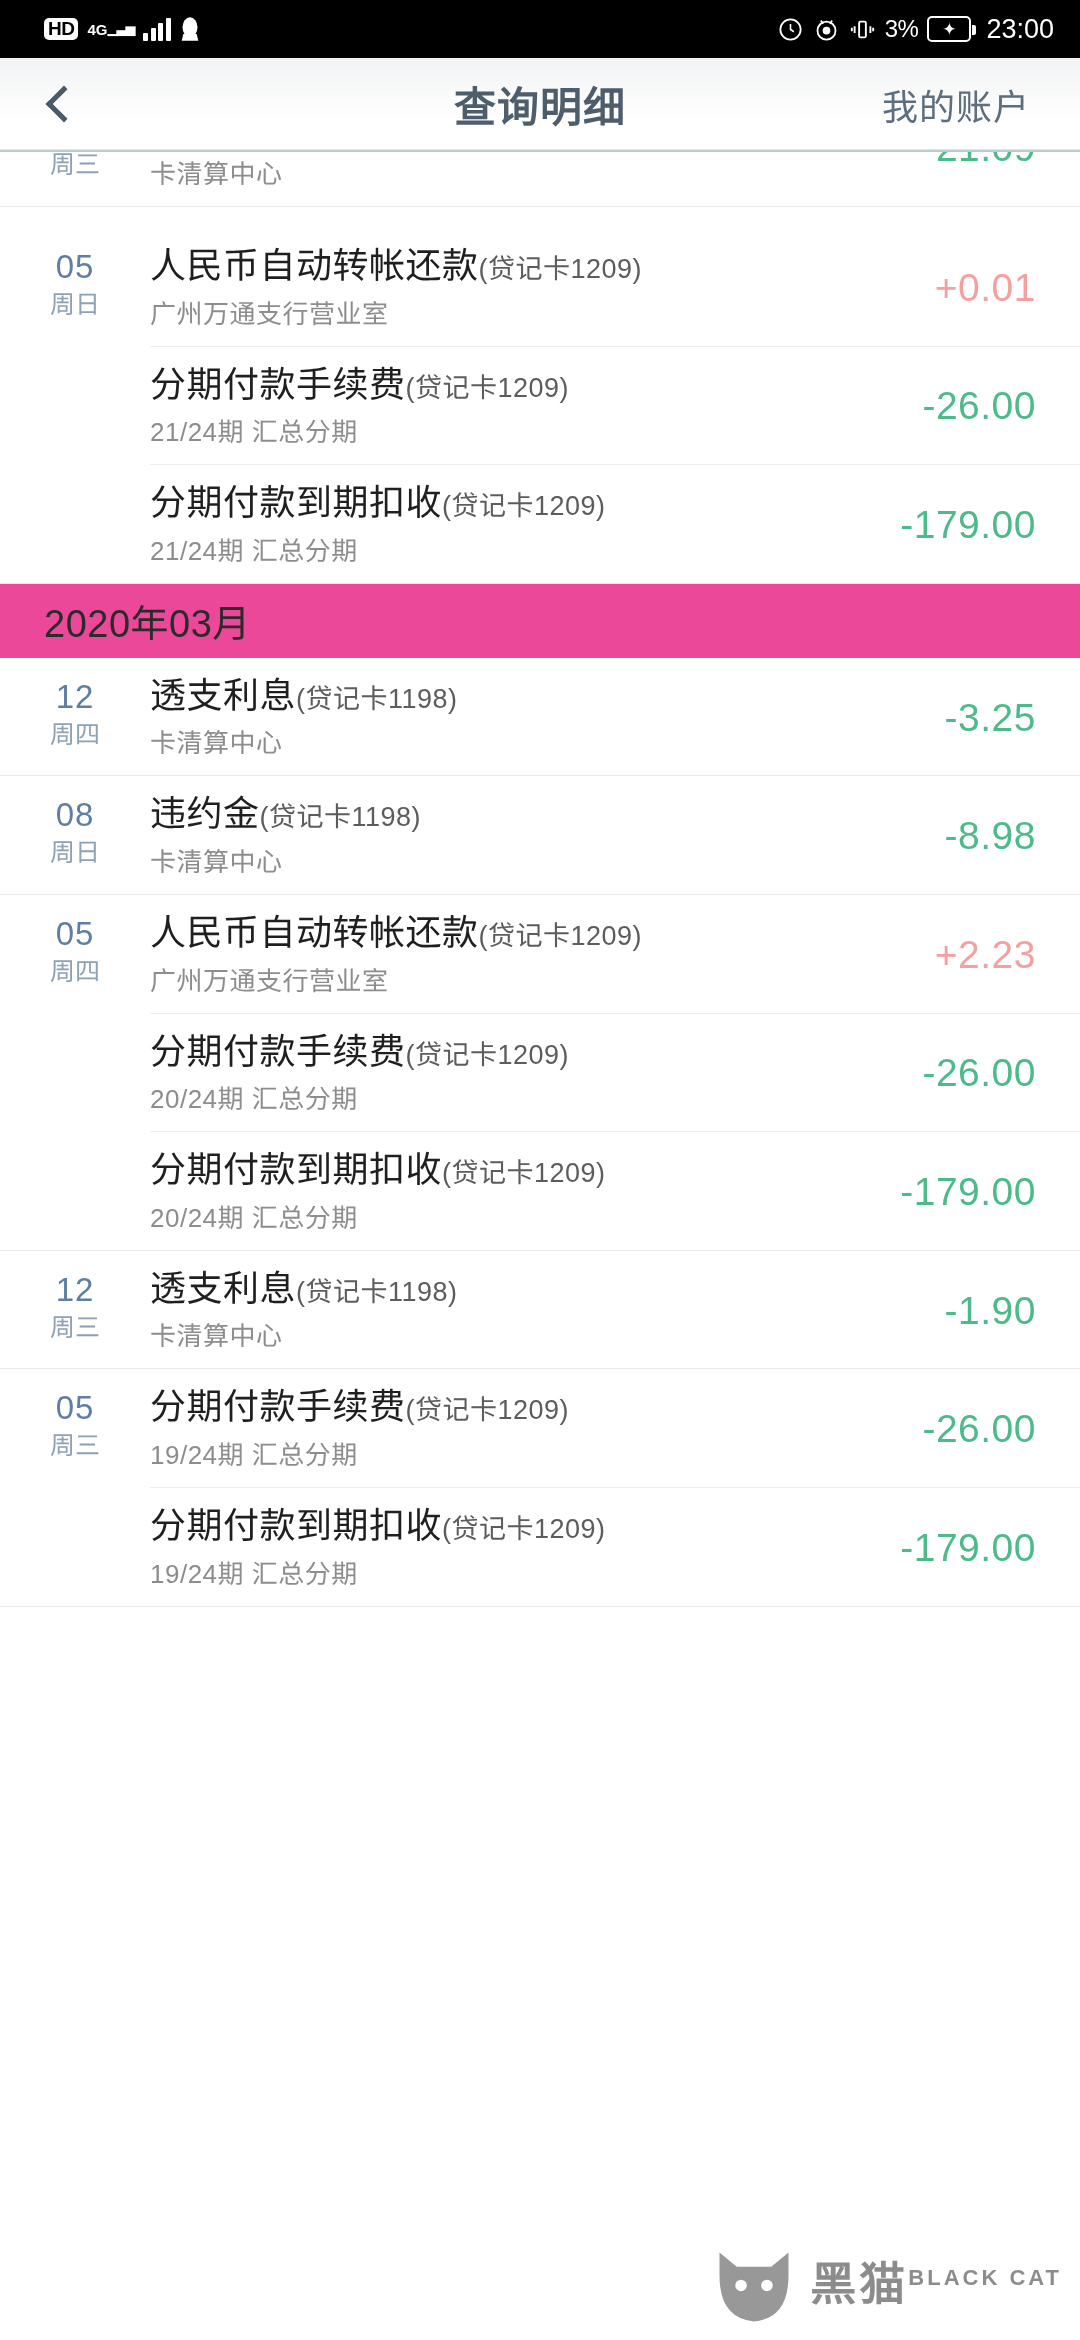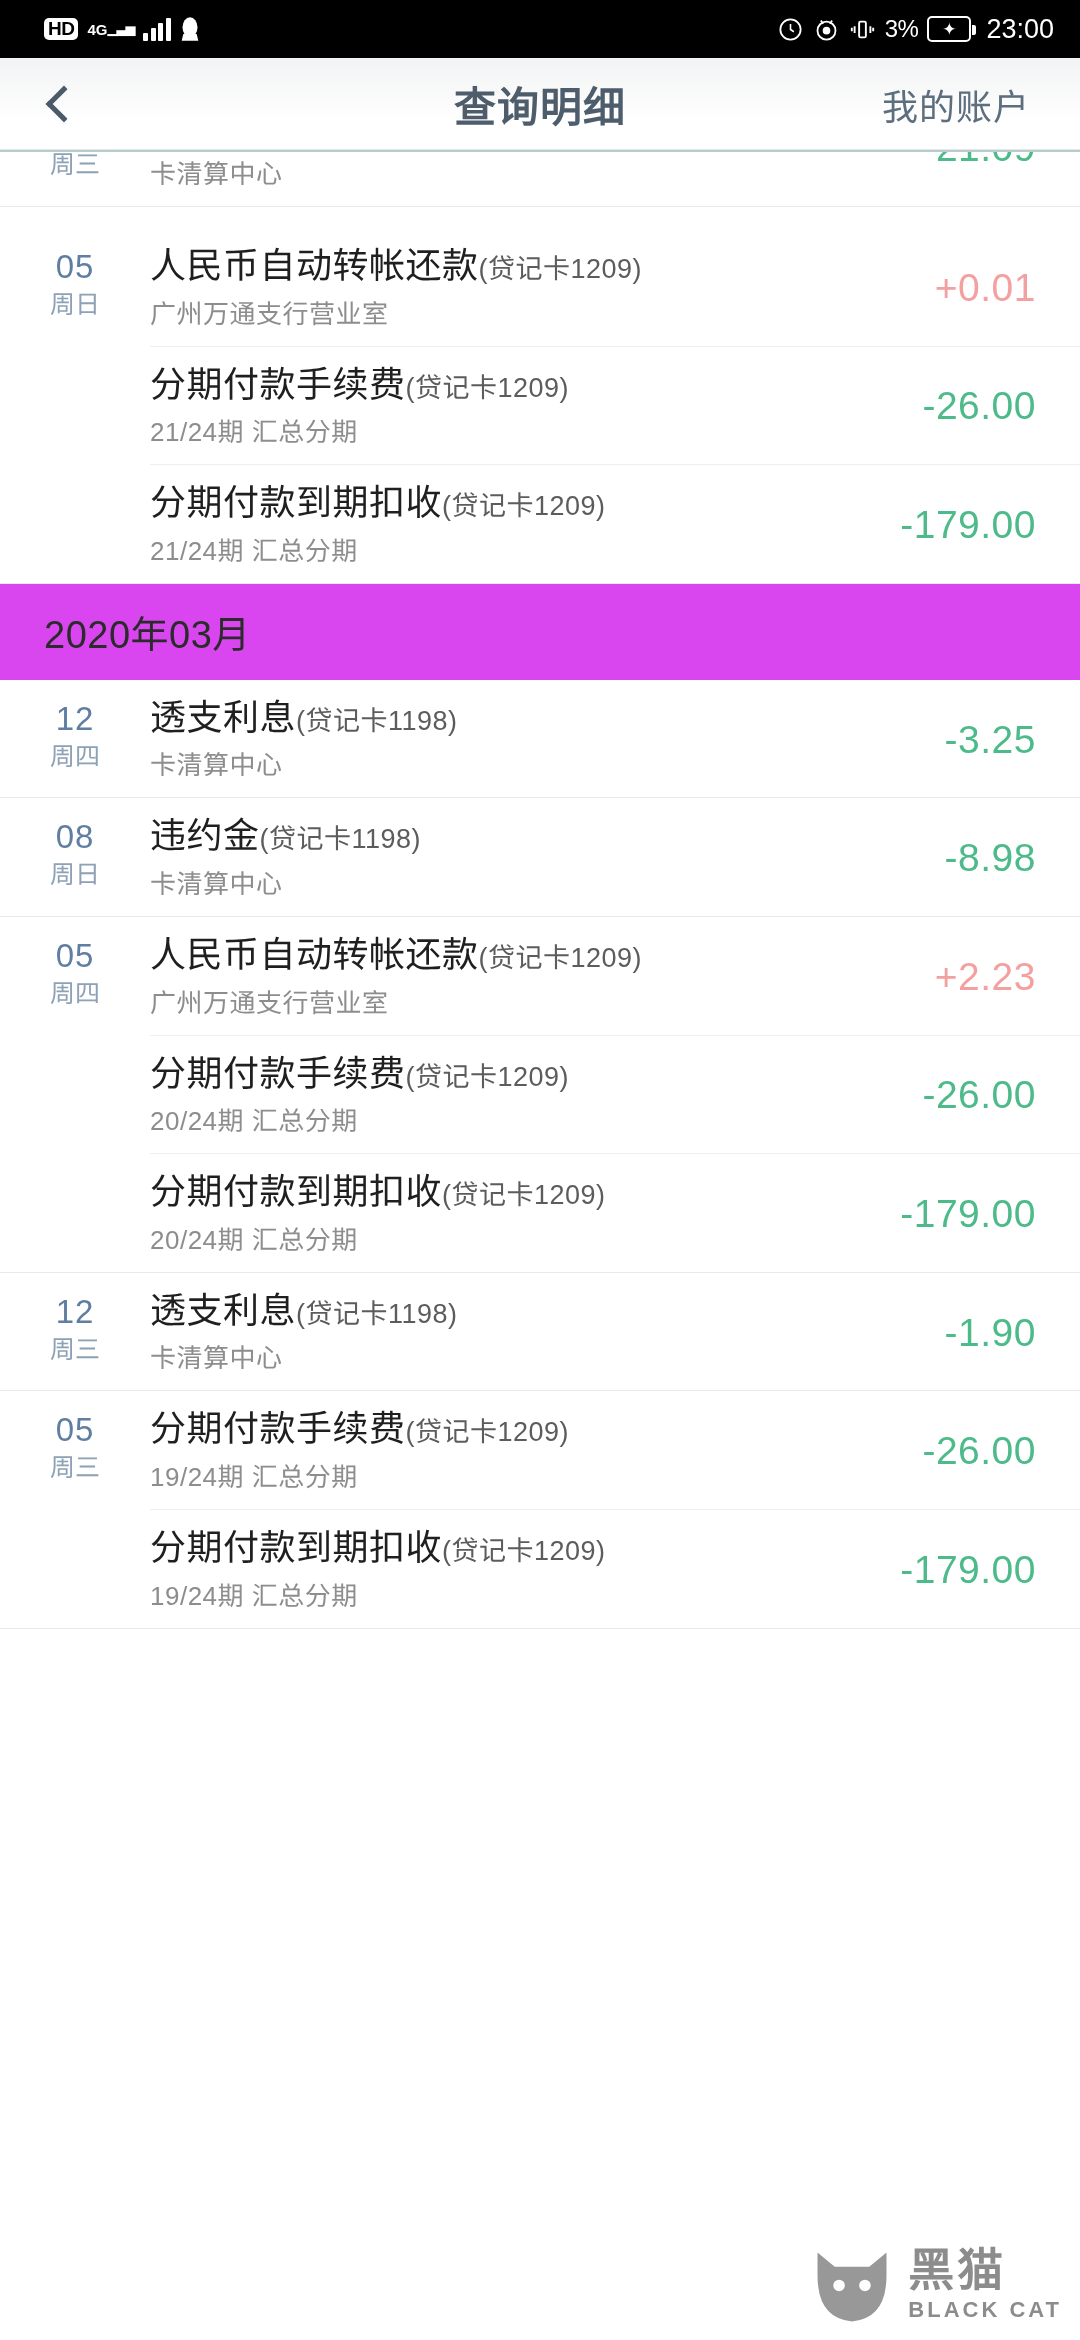--- a/index.html
+++ b/index.html
@@ -111,22 +111,22 @@
     right: 50px;
     font-size: 36px;
     color: #5d6e7e;
     letter-spacing: 1px;
   }
 
   
   .list { background: #ffffff; }
 
   .month-header {
-    background: #d946ef;
-    height: 96px;
+    background: #ec4899;
+    height: 74px;
     display: flex;
     align-items: center;
     padding-left: 44px;
     font-size: 38px;
     color: #2b2b2b;
     letter-spacing: 0.5px;
   }
 
   .day-group {
     display: flex;
@@ -203,21 +203,21 @@
   .watermark {
     position: absolute;
     right: 18px;
     bottom: 10px;
     display: flex;
     align-items: center;
     gap: 10px;
     opacity: 0.88;
   }
   .wm-cat { width: 92px; height: 92px; }
-  .wm-text { display: flex; flex-direction: column; line-height: 1; }
+  .wm-text { display: flex; flex-direction: row; line-height: 1; }
   .wm-cn { font-size: 46px; font-weight: bold; color: #7d7d7d; letter-spacing: 3px; }
   .wm-en { font-size: 22px; font-weight: bold; color: #7d7d7d; letter-spacing: 3px; margin-top: 6px; }
 
   .page { position: relative; width: 1080px; height: 2340px; overflow: hidden; }
 </style>
 </head>
 <body>
 
 <div class="page">
 

